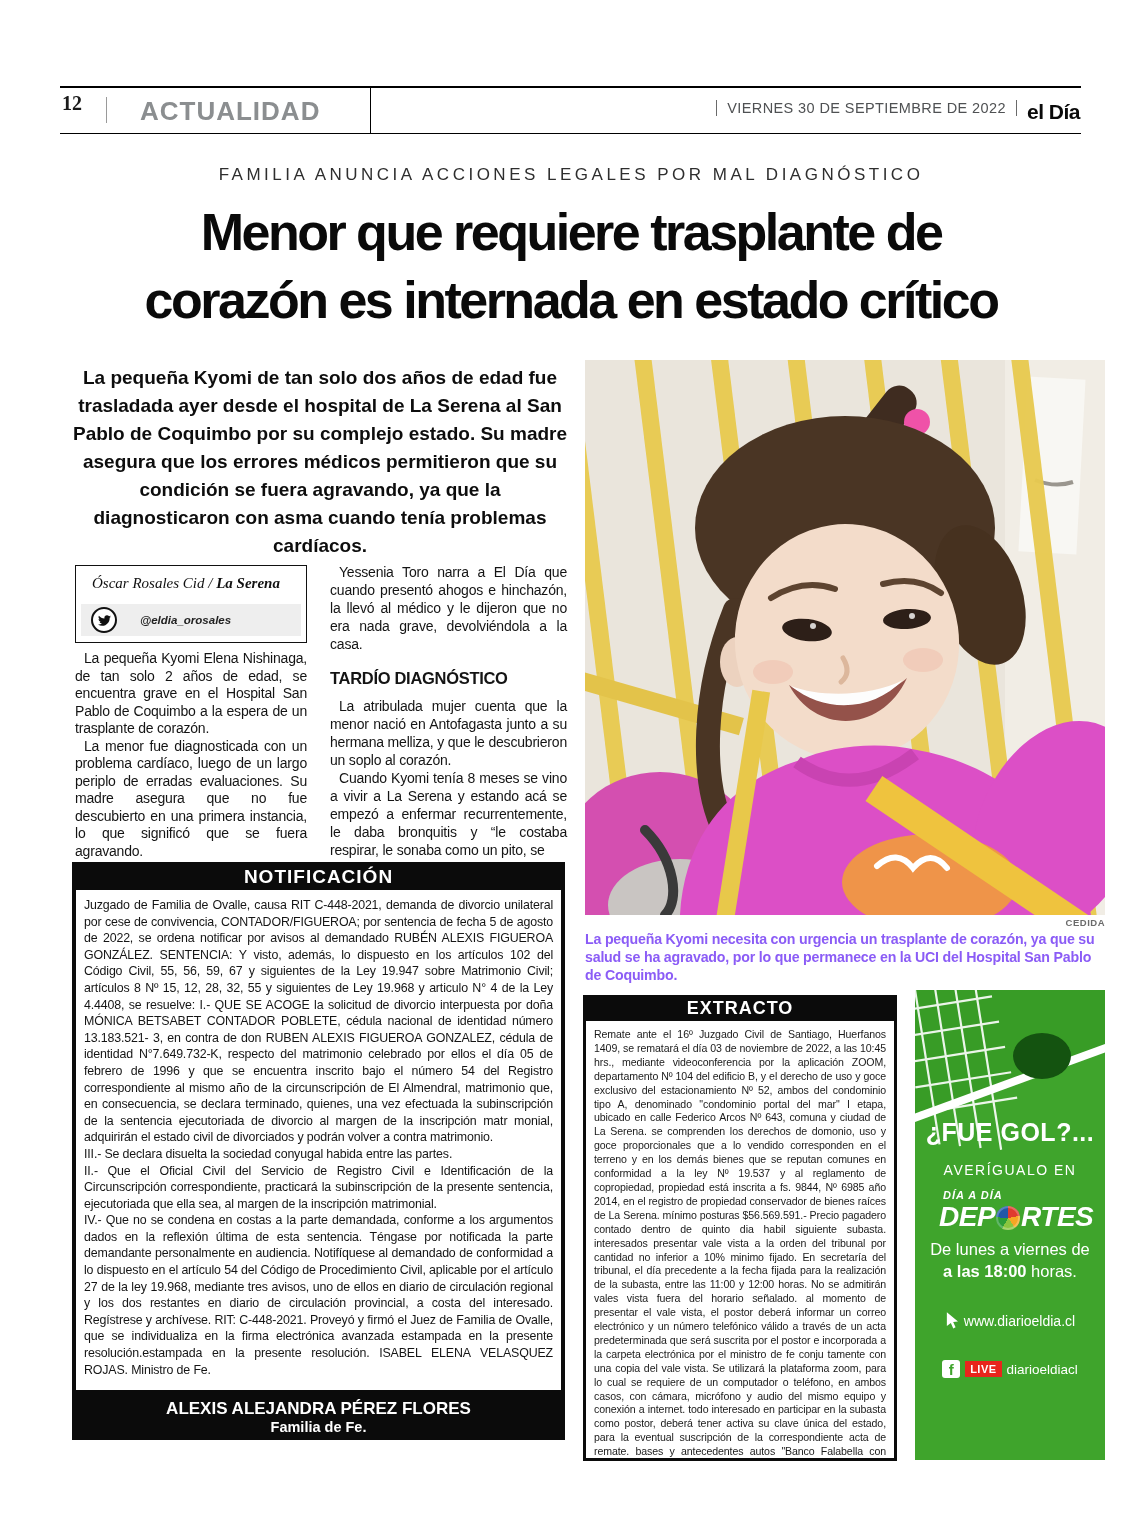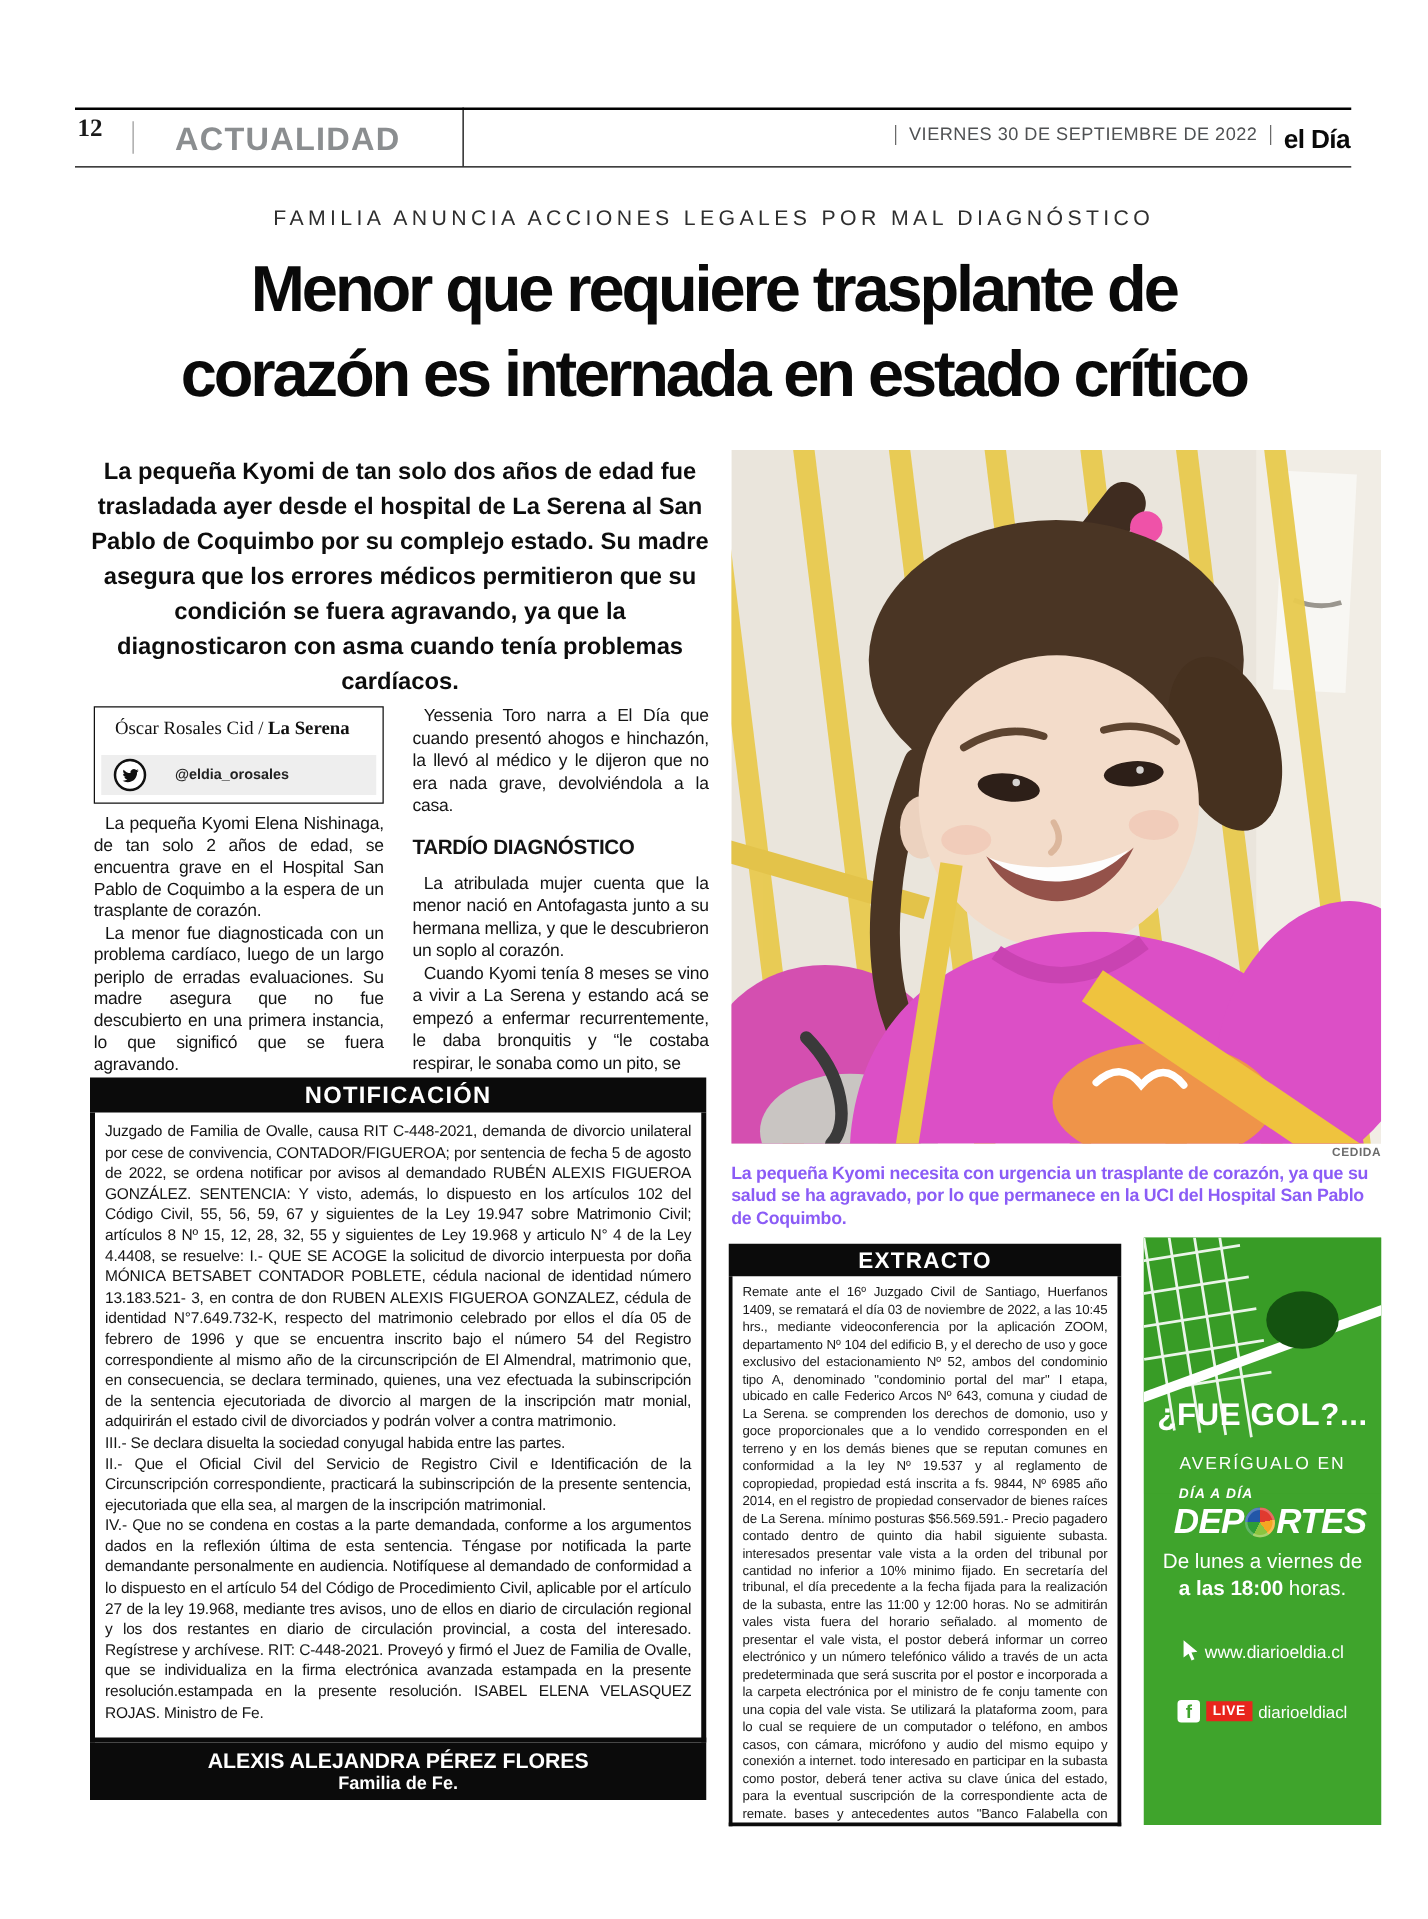--- a/index.html
+++ b/index.html
@@ -21,21 +21,21 @@
   .masthead{font-weight:bold;font-size:21px;color:#0a0a0a;letter-spacing:-.5px;}
   
   .kicker{position:absolute;left:60px;top:165px;width:1022px;text-align:center;
           font-size:17px;letter-spacing:3.5px;color:#2e2e2e;}
   .headline{position:absolute;left:50px;top:198px;width:1042px;text-align:center;
             font-weight:bold;font-size:52px;line-height:68px;letter-spacing:-2.5px;color:#0a0a0a;}
   .lede{position:absolute;left:72px;top:364px;width:496px;text-align:center;
         font-weight:bold;font-size:19px;line-height:28px;color:#0d0d0d;}
   
   .byline-box{position:absolute;left:75px;top:565px;width:230px;height:76px;
-              border:1.5px solid #111;background:#fff;}
+              border:1.5px solid #111;background:#fff;font-style:italic;}
   .byline-name{font-family:"Liberation Serif",serif;font-size:15px;color:#111;
                padding:9px 0 0 16px;}
   .byline-name b{font-weight:bold;}
   .tw-strip{position:absolute;left:5px;right:5px;bottom:6px;height:32px;background:#eeeeee;
             display:flex;align-items:center;gap:23px;padding-left:10px;box-sizing:border-box;}
   .tw-circle{width:22px;height:22px;border:2px solid #111;border-radius:50%;
              display:flex;align-items:center;justify-content:center;background:#fff;}
   .tw-circle svg{width:13px;height:13px;}
   .tw-handle{font-weight:bold;font-size:11.5px;color:#222;}
   

